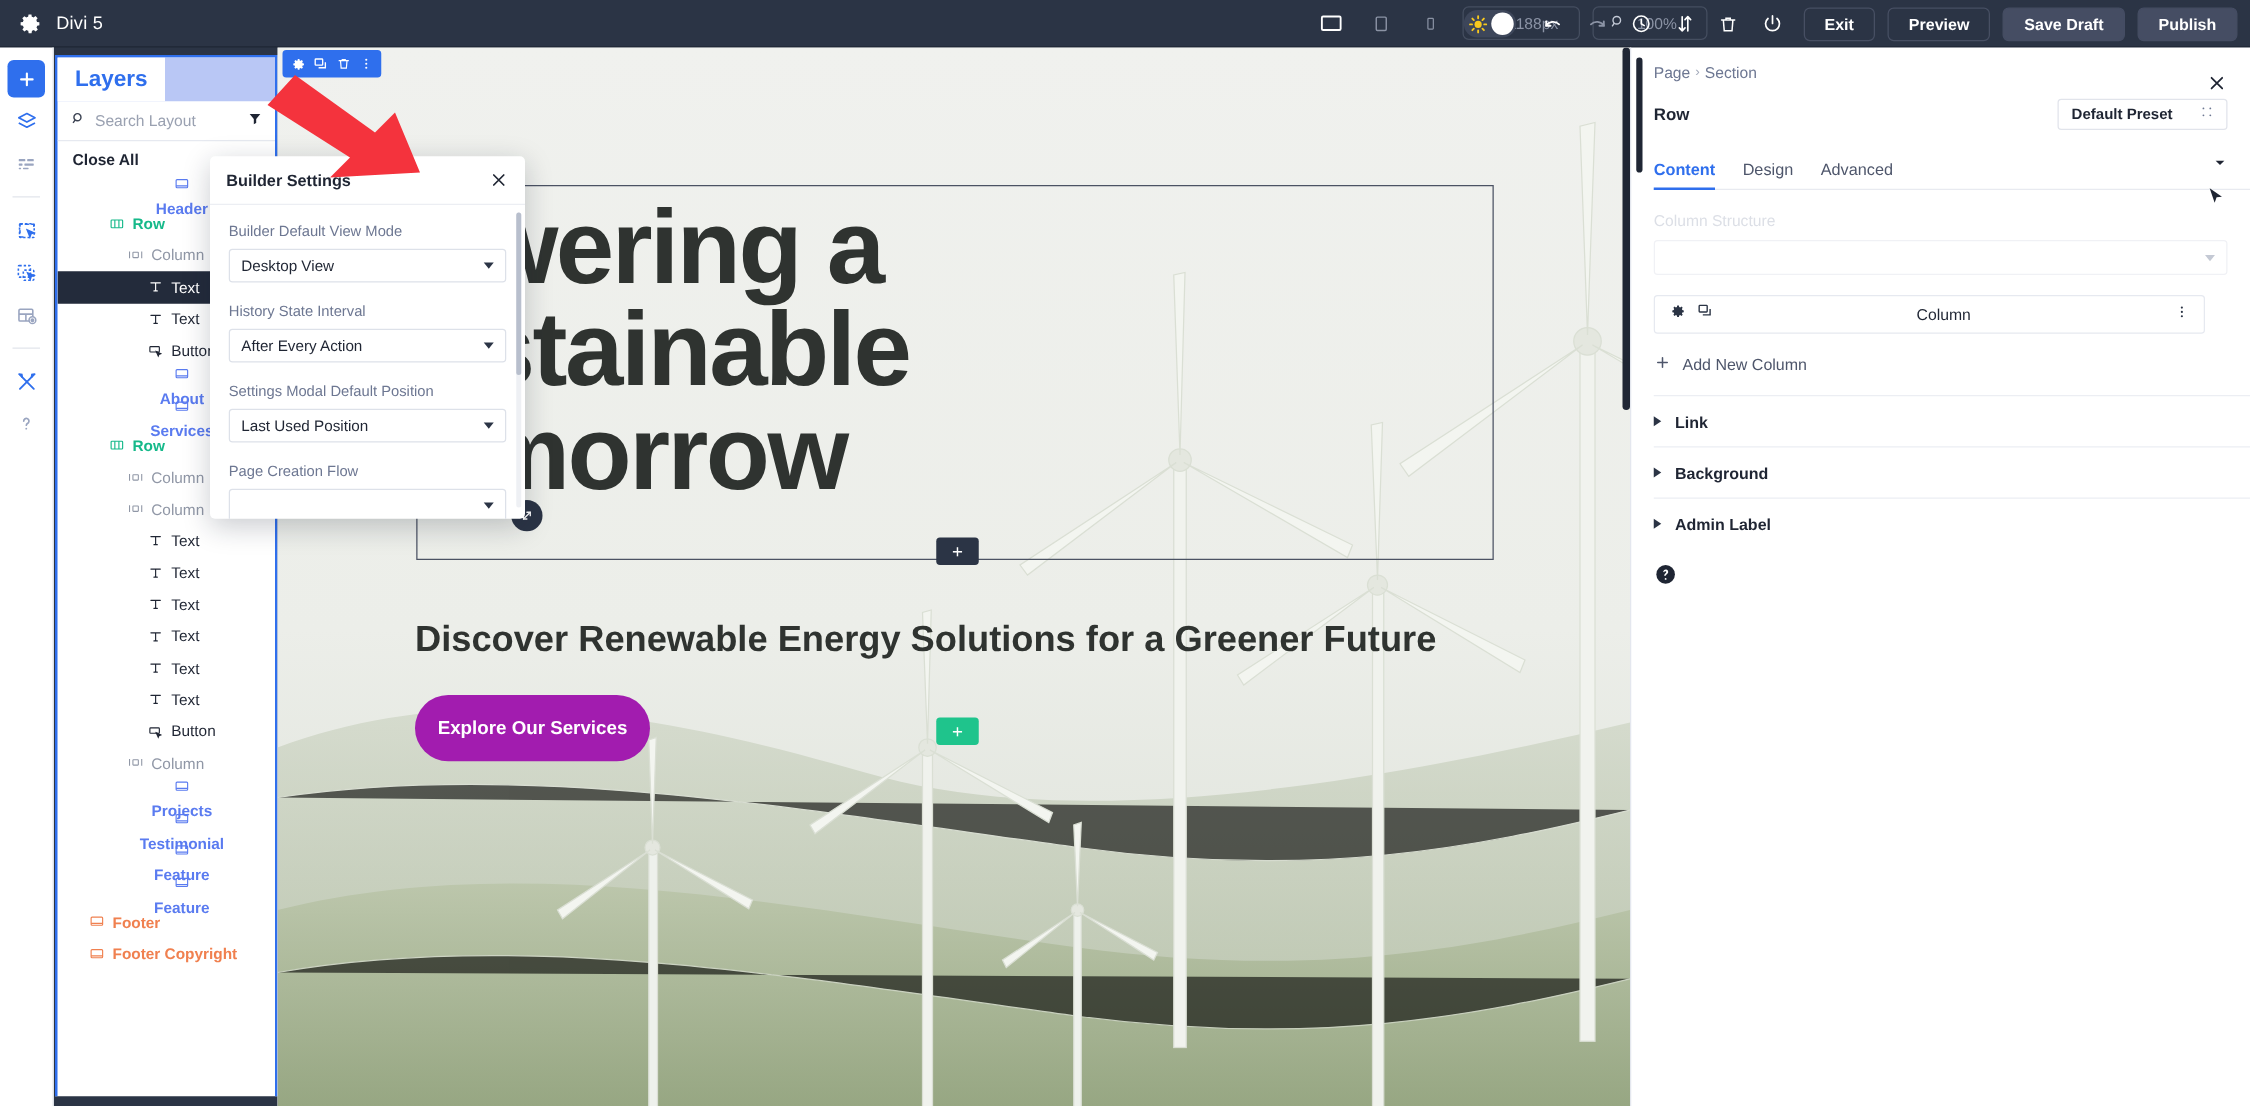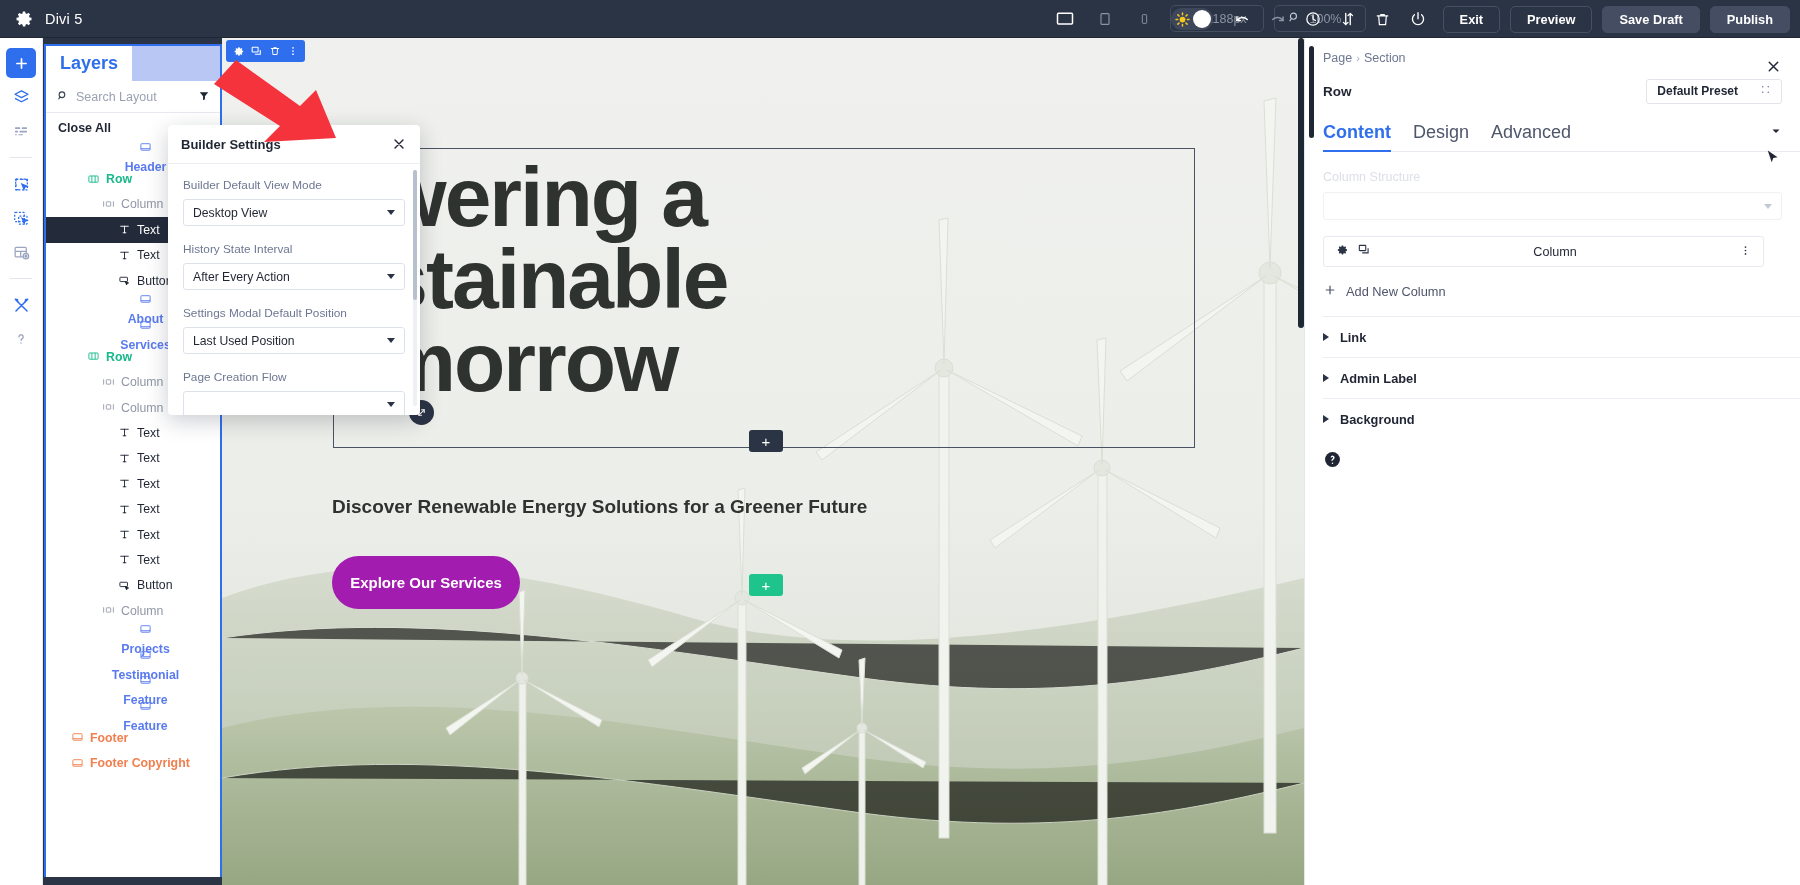--- a/index.html
+++ b/index.html
@@ -135,21 +135,21 @@
     display: flex; align-items: center; justify-content: center;
     color: #fff; font-size: 15px; cursor: pointer;
   }
   #add-btn-green {
     position: absolute; left: 527px; top: 536px; width: 34px; height: 22px;
     background: #1fc48c; border-radius: 3px;
     display: flex; align-items: center; justify-content: center;
     color: #fff; font-size: 15px; cursor: pointer;
   }
   #hero-sub {
-    position: absolute; left: 110px; top: 458px; font-size: 19px;
+    position: absolute; left: 110px; top: 458px; font-size: 29px;
     font-weight: 700; color: #2f3330;
   }
   #hero-cta {
     position: absolute; left: 110px; top: 518px; width: 188px; height: 53px;
     background: #a21caf; border-radius: 27px;
     display: flex; align-items: center; justify-content: center;
     color: #ffffff; font-size: 15px; font-weight: 700; cursor: pointer;
   }
   #canvas-scroll {
     position: absolute; right: 0; top: 0; width: 6px; height: 290px;
@@ -219,21 +219,21 @@
   #preset-btn {
     height: 25px; border: 1px solid #e1e4eb; border-radius: 3px;
     display: flex; align-items: center; gap: 22px; padding: 0 10px;
     font-size: 12px; font-weight: 700; color: #1f2533; cursor: pointer;
   }
   #tabs {
     display: flex; align-items: flex-end; gap: 22px; margin-top: 14px;
     border-bottom: 1px solid #e8eaf0; padding-right: 18px; height: 32px;
   }
   .tab {
-    font-size: 18px; color: #4e566b; padding-bottom: 8px; cursor: pointer; position: relative;
+    font-size: 13px; color: #4e566b; padding-bottom: 8px; cursor: pointer; position: relative;
   }
   .tab.active { color: #2f6fed; font-weight: 700; }
   .tab.active::after {
     content: ""; position: absolute; left: 0; right: 0; bottom: -1px; height: 2px; background: #2f6fed;
   }
   #tab-caret { margin-left: auto; margin-bottom: 10px; cursor: pointer; }
   #cursor-arrow { position: absolute; right: 18px; top: 110px; }
   #field-colstruct { margin-top: 18px; padding-right: 18px; }
   #cs-label { font-size: 12.5px; color: #dcdfe6; margin-bottom: 8px; }
   #cs-select {
@@ -919,25 +919,25 @@
       </div>
     </div>
 
     <div id="accordions">
         <div class="accordion">
           <span class="tri"></span>
           <span class="label">Link</span>
         </div>
         <div class="accordion">
           <span class="tri"></span>
-          <span class="label">Admin Label</span>
+          <span class="label">Background</span>
         </div>
         <div class="accordion">
           <span class="tri"></span>
-          <span class="label">Background</span>
+          <span class="label">Admin Label</span>
         </div>
       </div>
 
     <span id="help-circle">
       <svg viewBox="0 0 24 24" width="19" height="19" fill="#1f2533">
         <circle cx="12" cy="12" r="9.4"></circle>
         <path d="M9.6 9.6a2.5 2.5 0 114.6 1.3c-.6.9-2 1.3-2.1 2.6h-1.6c0-1.9 1.3-2.3 1.9-3.1a1 1 0 10-1.8-.6z" fill="#ffffff"></path>
         <circle cx="12" cy="16.6" r=".95" fill="#ffffff"></circle>
       </svg>
     </span>

